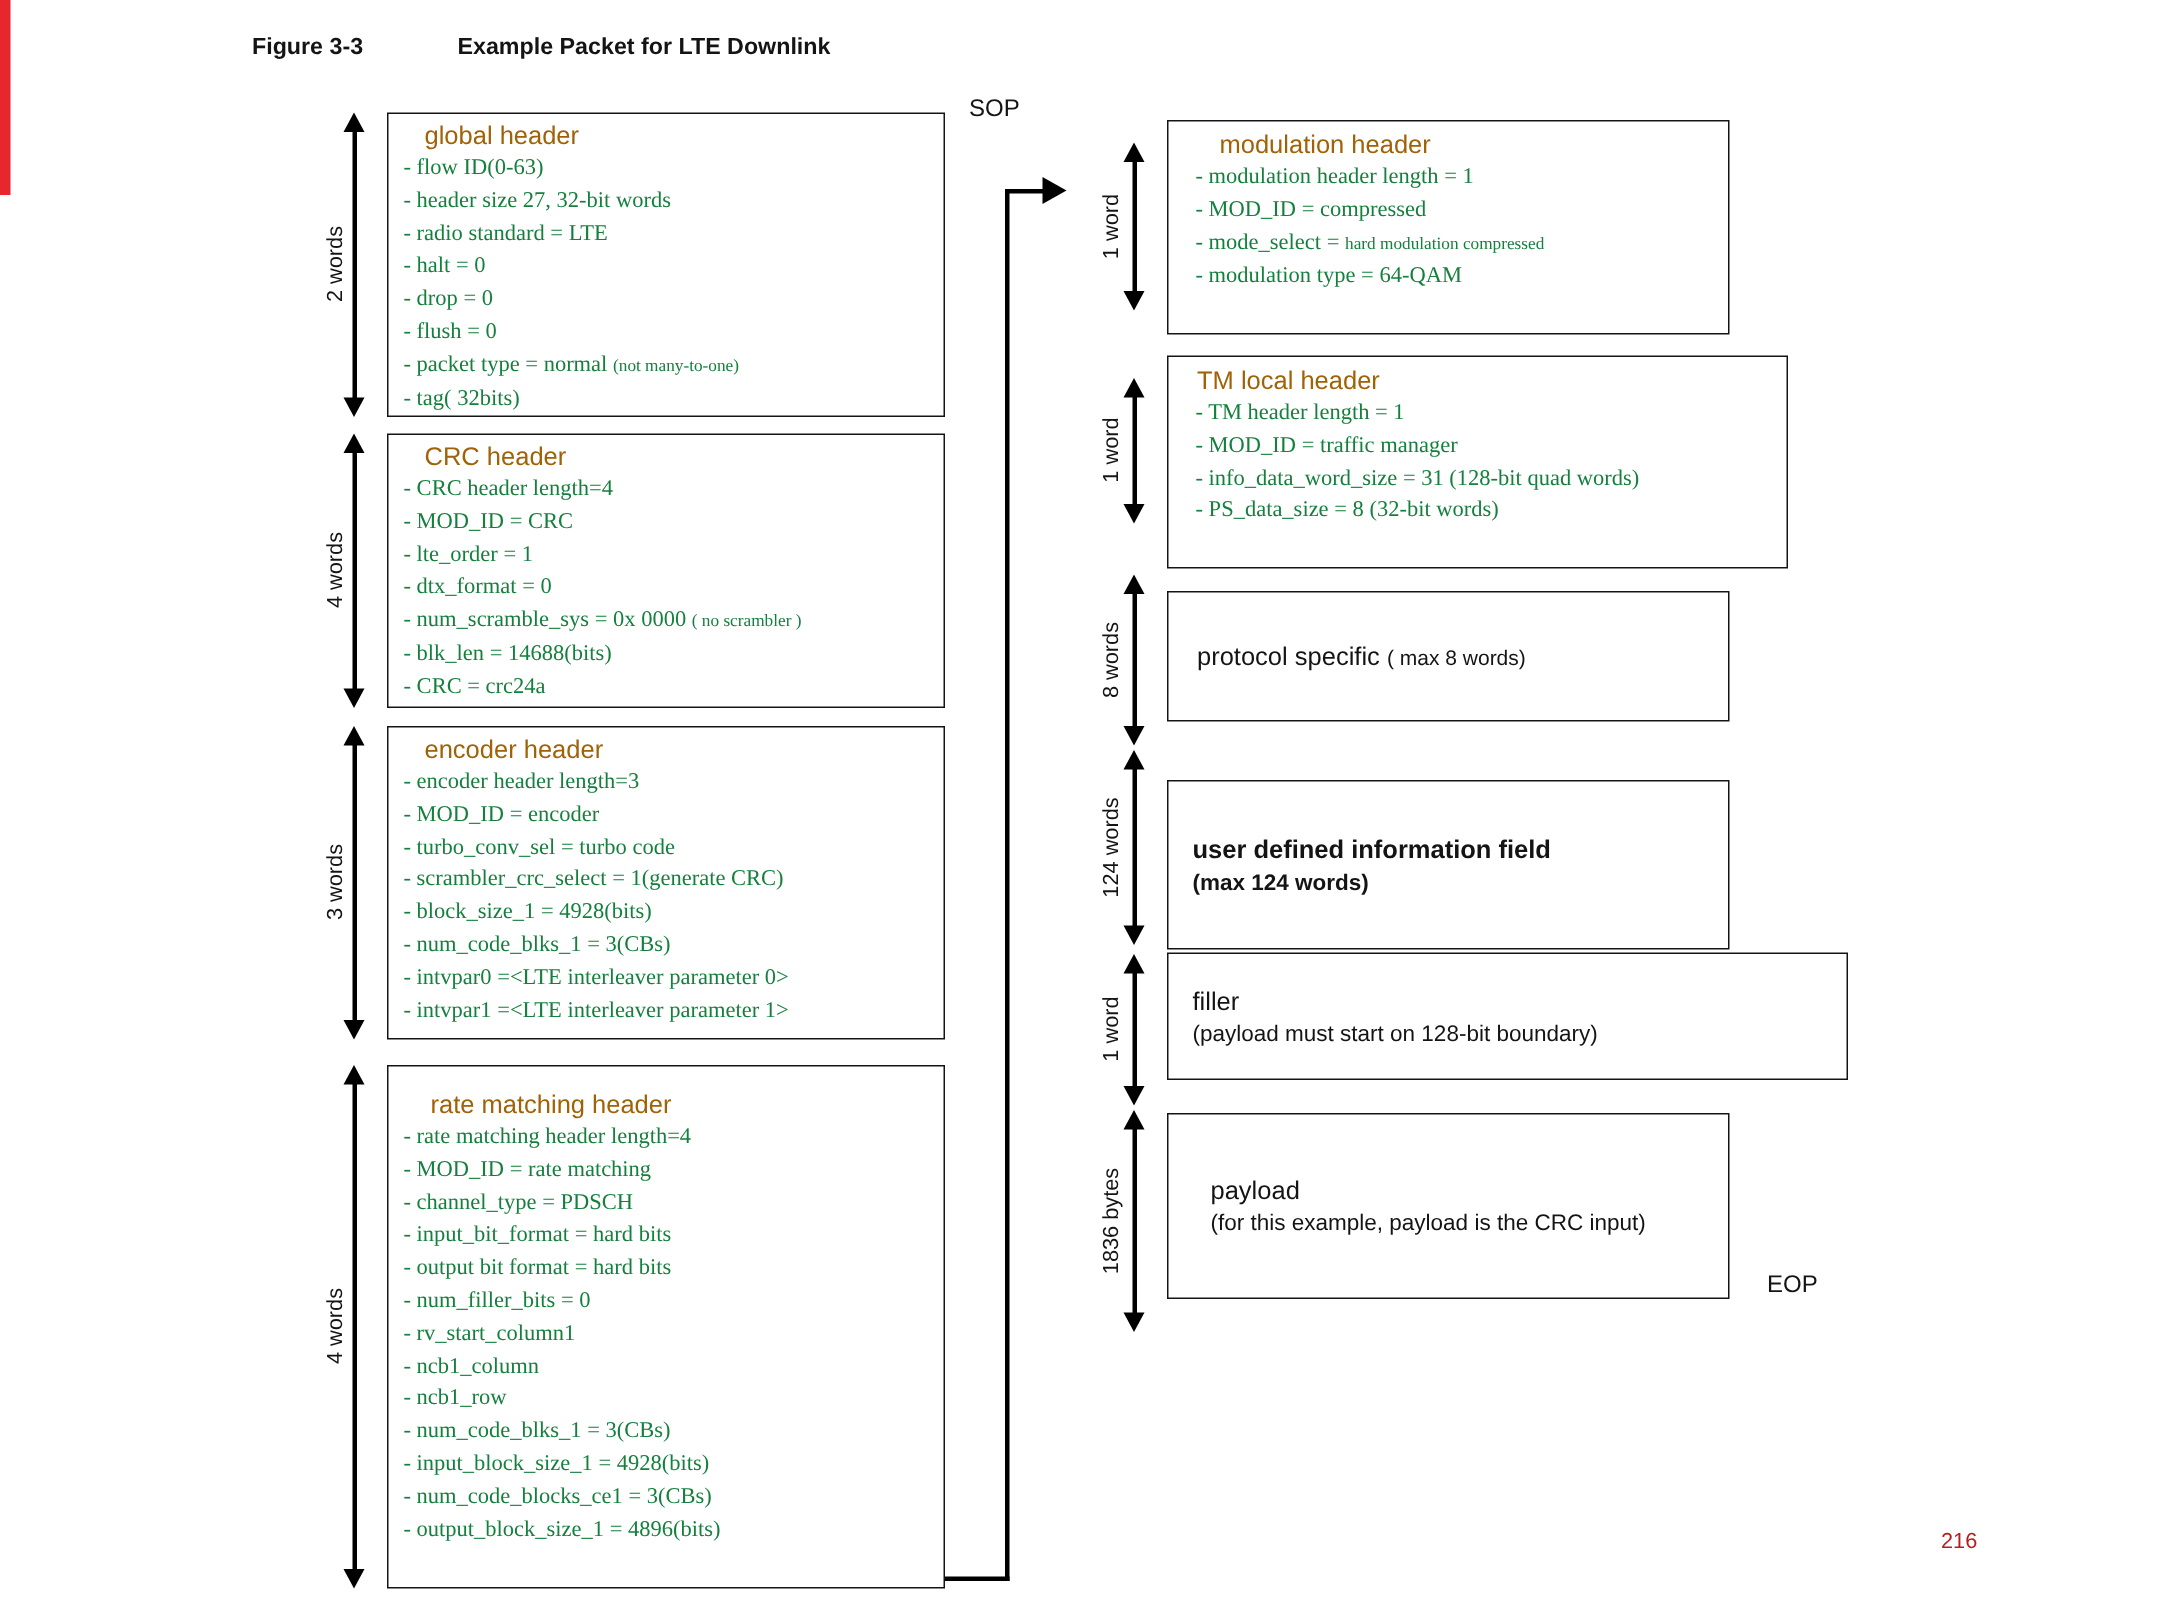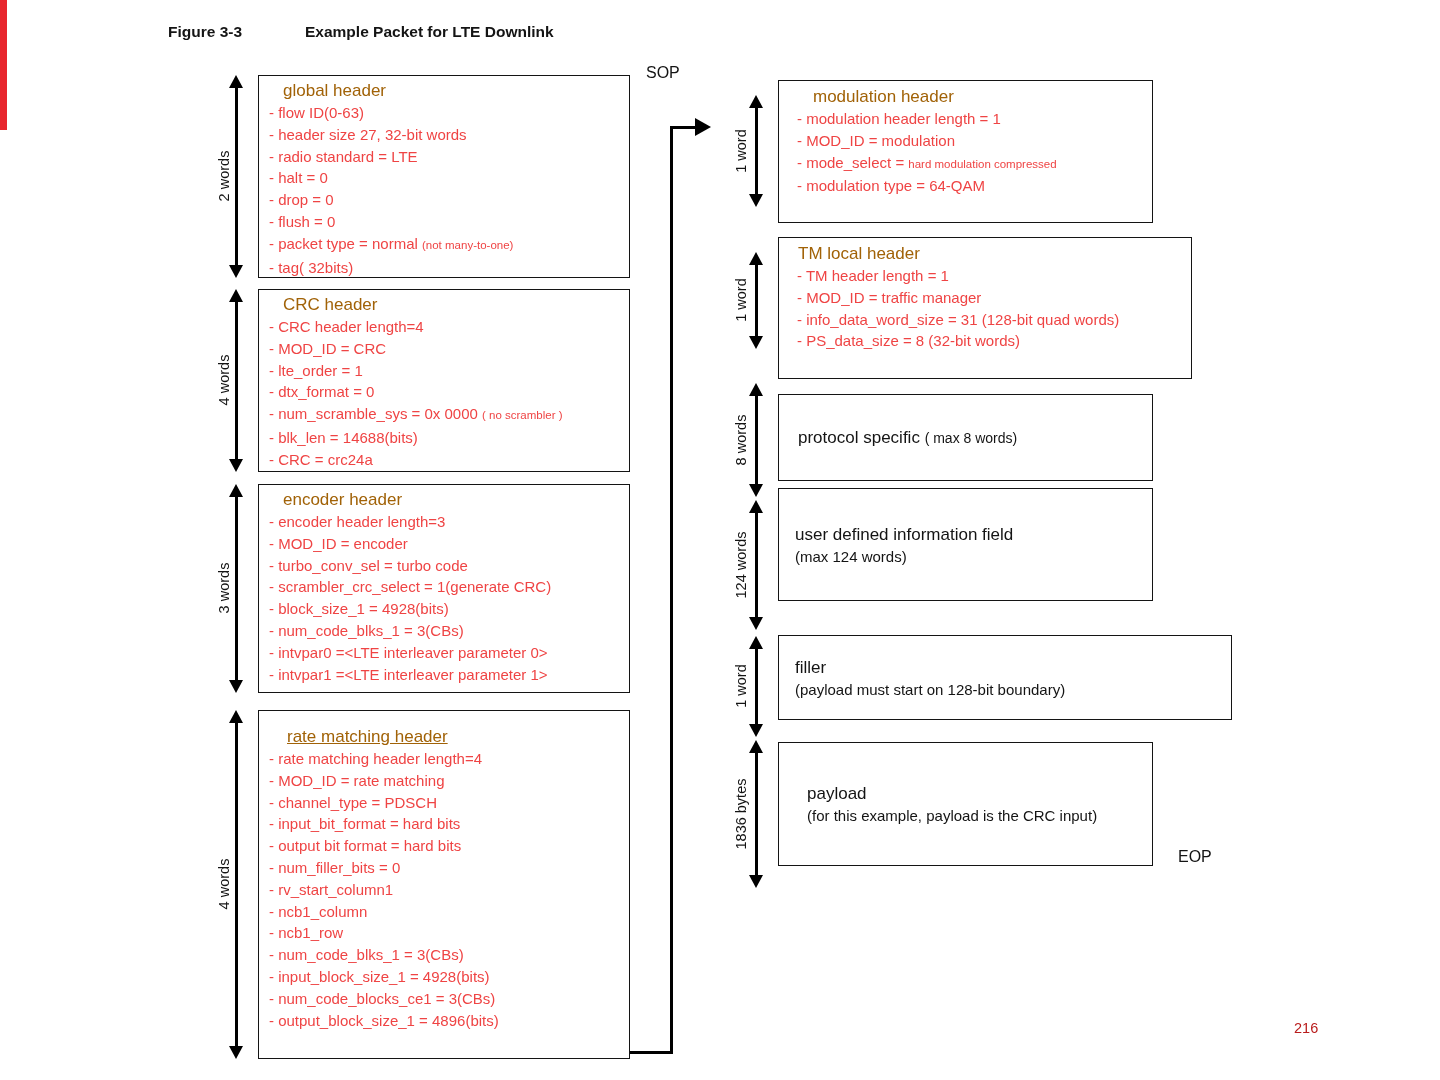--- a/index.html
+++ b/index.html
@@ -6,37 +6,37 @@
   #page{position:relative;width:1440px;height:1076px;background:#ffffff;overflow:hidden;
         font-family:"Liberation Sans", sans-serif;color:#141414;}
 
   #red-strip{position:absolute;left:0;top:0;width:7px;height:130px;background:#e8262d;}
 
   #fig-label{position:absolute;left:168px;top:23px;font-size:15.5px;font-weight:bold;}
   #fig-title{position:absolute;left:305px;top:23px;font-size:15.5px;font-weight:bold;}
 
   .box{position:absolute;border:1.5px solid #141414;background:#fff;box-sizing:border-box;}
   .box-title{font-size:17px;color:#a16207;}
-  .box-items{list-style:none;margin:1px 0 0 0;padding:0 0 0 10px;font-size:15px;line-height:21.8px;color:#ef4444;white-space:nowrap;}
+  .box-items{list-style:none;margin:1px 0 0 0;padding:0 0 0 10px;font-size:15px;line-height:21.8px;color:#15803d;white-space:nowrap;font-family:Liberation Serif, serif;}
   .box-items li{white-space:nowrap;}
   .small{font-size:11.5px;}
 
   
   #lbox0{left:258px;top:75px;width:372px;height:203px;}
   #lbox1{left:258px;top:289px;width:372px;height:183px;}
   #lbox2{left:258px;top:484px;width:372px;height:209px;}
   #lbox3{left:258px;top:710px;width:372px;height:349px;}
   #lbox0 .box-title,#lbox1 .box-title,#lbox2 .box-title{padding:5px 0 0 24px;}
-  #lbox3 .box-title{padding:16px 0 0 28px;text-decoration:underline;}
+  #lbox3 .box-title{padding:16px 0 0 28px;}
 
   
   #rbox0{left:778px;top:80px;width:375px;height:143px;}
   #rbox1{left:778px;top:237px;width:414px;height:142px;}
   #rbox2{left:778px;top:394px;width:375px;height:87px;}
-  #rbox3{left:778px;top:488px;width:375px;height:113px;}
+  #rbox3{left:778px;top:520px;width:375px;height:113px;font-weight:bold;}
   #rbox4{left:778px;top:635px;width:454px;height:85px;}
   #rbox5{left:778px;top:742px;width:375px;height:124px;}
   #rbox0 .box-title{padding:6px 0 0 34px;}
   #rbox1 .box-title{padding:6px 0 0 19px;}
   #rbox0 .box-items,#rbox1 .box-items{padding-left:18px;}
 
   .center-body{display:flex;flex-direction:column;justify-content:center;height:100%;box-sizing:border-box;}
   #rbox2 .center-body{padding-left:19px;}
   #rbox3 .center-body{padding-left:16px;}
   #rbox4 .center-body{padding-left:16px;}
@@ -184,21 +184,21 @@
   <div id="conn-h-bottom"></div>
   <div id="conn-v"></div>
   <div id="conn-h-top"></div>
   <div id="conn-arrow"></div>
   <span id="sop-label">SOP</span>
 
   <div class="box" id="rbox0">
     <div class="box-title">modulation header</div>
     <ul class="box-items">
         <li>- modulation header length = 1</li>
-        <li>- MOD_ID =  modulation</li>
+        <li>- MOD_ID =  compressed</li>
         <li>- mode_select =  <span class="small">hard modulation compressed</span></li>
         <li>- modulation type = 64-QAM</li>
       </ul>
   </div>
   <div class="box" id="rbox1">
     <div class="box-title">TM local header</div>
     <ul class="box-items">
         <li>- TM header length  = 1</li>
         <li>- MOD_ID =   traffic manager</li>
         <li>- info_data_word_size = 31 (128-bit quad words)</li>

